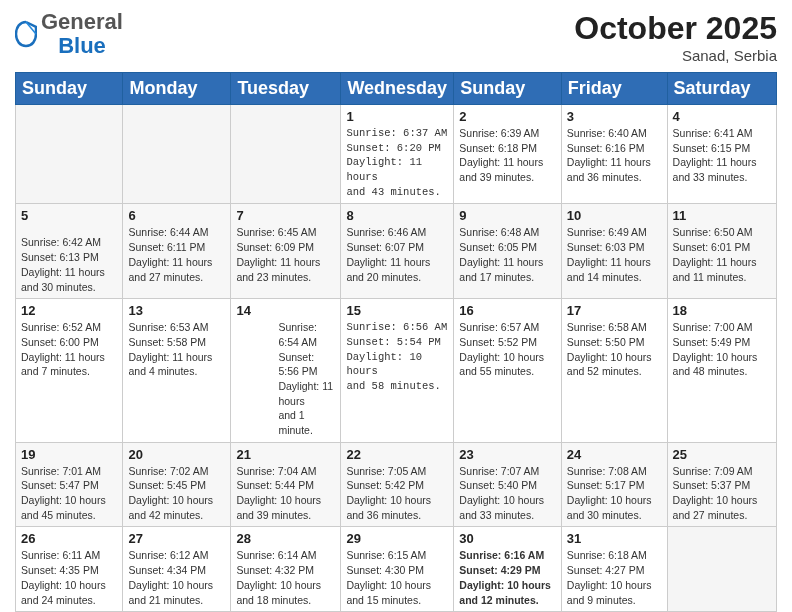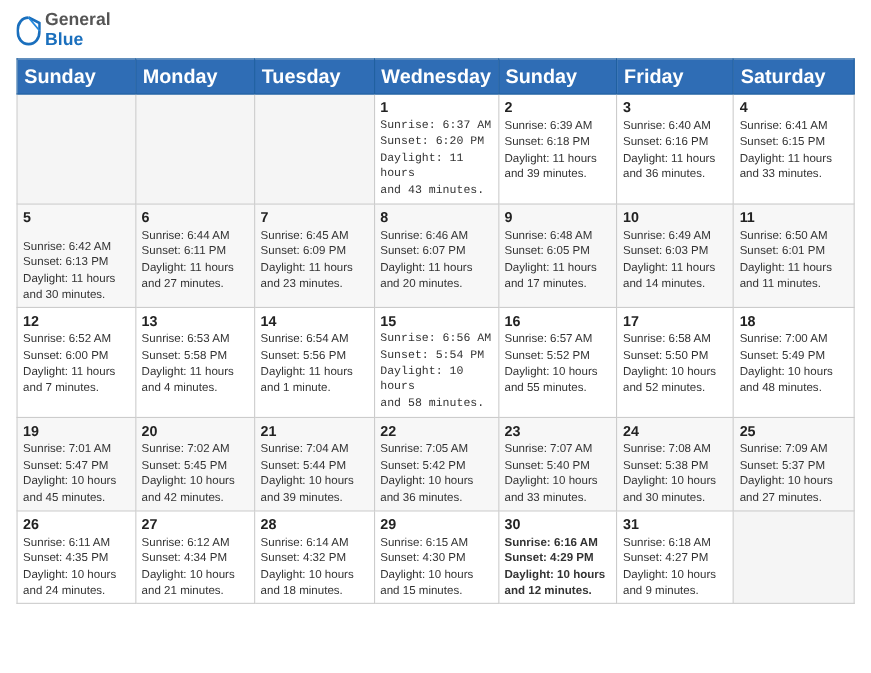--- a/index.html
+++ b/index.html
@@ -20,23 +20,24 @@
       align-items: flex-start;
       margin-bottom: 8px;
     }
     .logo {
       display: flex;
       align-items: center;
     }
     .logo-text {
       display: flex;
       flex-direction: column;
-      font-size: 16px;
+      font-size: 22px;
       font-weight: bold;
       line-height: 1.1;
+      text-align: center;
     }
     .logo-general { color: #555; }
     .logo-blue { color: #1a6fbd; }
     .logo-icon {
       width: 22px;
       height: 28px;
       margin-right: 4px;
     }
     .title-section {
       text-align: right;
@@ -110,20 +111,24 @@
     <div class="logo">
       <svg class="logo-icon" viewBox="0 0 22 28" fill="none" xmlns="http://www.w3.org/2000/svg">
         <path d="M11 2 C5 2, 1 7, 1 14 C1 21, 5 26, 11 26 C17 26, 21 21, 21 14" stroke="#1a6fbd" stroke-width="2.5" fill="none"></path>
         <path d="M11 2 L21 7 L21 14" stroke="#1a6fbd" stroke-width="2.5" fill="none"></path>
         <path d="M11 2 L21 14" stroke="#2288dd" stroke-width="1.5" fill="none"></path>
       </svg>
       <div class="logo-text">
         <span class="logo-general">General</span>
         <span class="logo-blue">Blue</span>
       </div>
+    </div>
+    <div class="title-section">
+      <div class="month-title">October 2025</div>
+      <div class="location">Sanad, Serbia</div>
     </div>
   </div>
 
   <table class="calendar">
     <thead>
       <tr>
         <th>Sunday</th>
         <th>Monday</th>
         <th>Tuesday</th>
         <th>Wednesday</th>
@@ -227,21 +232,21 @@
           </td>
           <td>
             <div class="day-number">13</div>
             <div class="day-info" style="white-space: pre-line;">Sunrise: 6:53 AM
 Sunset: 5:58 PM
 Daylight: 11 hours
 and 4 minutes.</div>
           </td>
           <td>
             <div class="day-number">14</div>
-            <div class="day-info" style="white-space: pre-line;">Sunrise: 6:54 AM
+            <div class="day-info" style="white-space: pre-line; margin-left: 42px;">Sunrise: 6:54 AM
 Sunset: 5:56 PM
 Daylight: 11 hours
 and 1 minute.</div>
           </td>
           <td>
             <div class="day-number">15</div>
             <div class="day-info" style="white-space: pre-line; font-family: Liberation Mono, monospace;">Sunrise: 6:56 AM
 Sunset: 5:54 PM
 Daylight: 10 hours
 and 58 minutes.</div>
@@ -300,21 +305,21 @@
           <td>
             <div class="day-number">23</div>
             <div class="day-info" style="white-space: pre-line;">Sunrise: 7:07 AM
 Sunset: 5:40 PM
 Daylight: 10 hours
 and 33 minutes.</div>
           </td>
           <td>
             <div class="day-number">24</div>
             <div class="day-info" style="white-space: pre-line;">Sunrise: 7:08 AM
-Sunset: 5:38 PM
+Sunset: 5:17 PM
 Daylight: 10 hours
 and 30 minutes.</div>
           </td>
           <td>
             <div class="day-number">25</div>
             <div class="day-info" style="white-space: pre-line;">Sunrise: 7:09 AM
 Sunset: 5:37 PM
 Daylight: 10 hours
 and 27 minutes.</div>
           </td>

